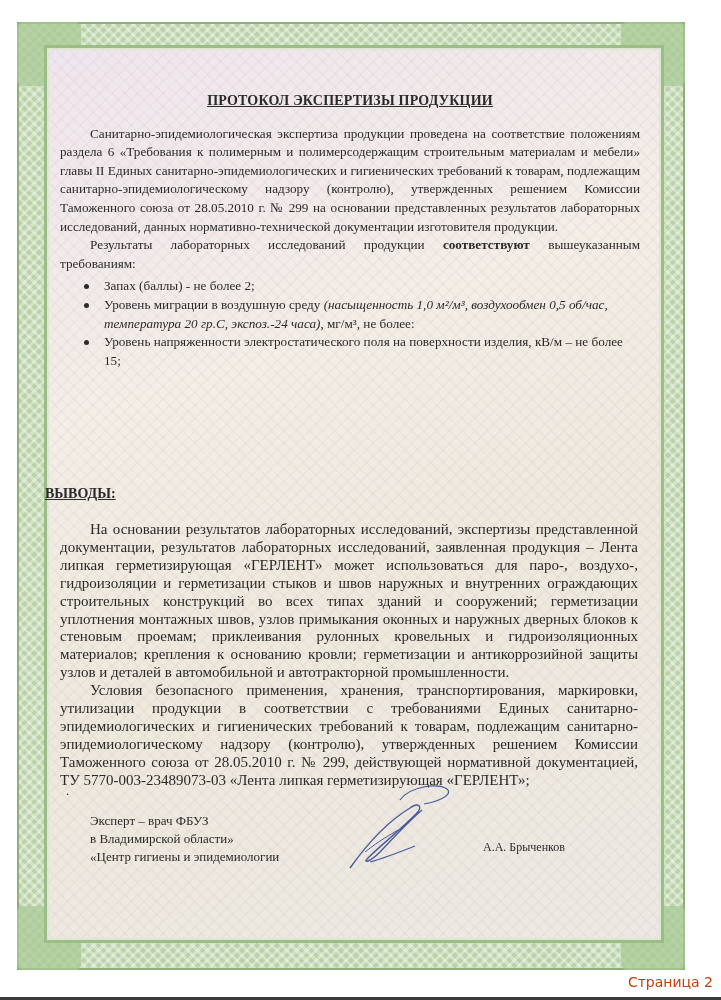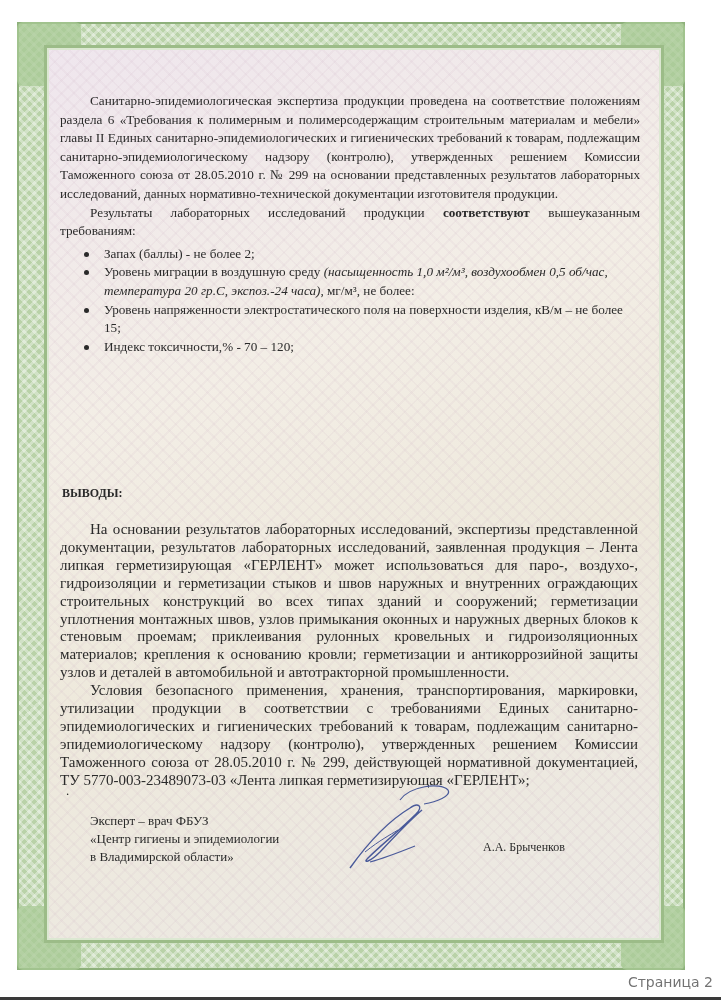--- a/index.html
+++ b/index.html
@@ -47,76 +47,76 @@
   .bold { font-weight:bold; }
   .it { font-style:italic; }
   ul { margin:4px; padding:0 0 0 40px; list-style:none; }
   ul li { position:relative; text-align:left; }
   ul li::before {
     content:""; position:absolute; left:-20px; top:7px; width:5px; height:5px;
     border-radius:50%; background:#2a2a2a;
   }
   .sub { padding-left:20px; text-align:justify; }
   .conclusions {
-    position:absolute; left:62px; top:486px; font-weight:bold;
-    font-size:12px;
+    position:absolute; left:45px; top:486px; font-weight:bold;
+    text-decoration:underline; font-size:14px;
   }
   .content2 {
     position:absolute; left:60px; top:521px; width:578px;
     font-size:15px; line-height:17.9px;
   }
   .dot { position:absolute; left:66px; top:783px; font-size:13px; }
   .sign-left {
     position:absolute; left:90px; top:812px; font-size:13px; line-height:18px;
   }
   .sign-right {
     position:absolute; left:483px; top:840px; font-size:12px;
   }
   .signature { position:absolute; left:340px; top:780px; width:120px; height:95px; }
   .page-label {
     position:absolute; right:8px; top:974px; font-family:"DejaVu Sans", sans-serif;
-    font-size:14px; color:#737373;
+    font-size:14px; color:#c2410c;
   }
   .bottom-line { position:absolute; left:0; top:997px; width:721px; height:3px; background:#3a3a3a; }
 </style>
 </head>
 <body>
 
 <div class="frame-outer"></div>
 <div class="corner c-tl"></div>
 <div class="corner c-tr"></div>
 <div class="corner c-bl"></div>
 <div class="corner c-br"></div>
 <div class="frame-inner"></div>
 
 <div class="content">
+  <div class="title">ПРОТОКОЛ ЭКСПЕРТИЗЫ ПРОДУКЦИИ</div>
   <p class="indent">Санитарно-эпидемиологическая экспертиза продукции проведена на соответствие положениям раздела 6 «Требования к полимерным и полимерсодержащим строительным материалам и мебели» главы II Единых санитарно-эпидемиологических и гигиенических требований к товарам, подлежащим санитарно-эпидемиологическому надзору (контролю), утвержденных решением Комиссии Таможенного союза от 28.05.2010 г. № 299 на основании представленных результатов лабораторных исследований, данных нормативно-технической документации изготовителя продукции.</p>
   <p class="indent"><span>Результаты лабораторных исследований продукции </span><span class="bold">соответствуют</span><span> вышеуказанным требованиям:</span></p>
   <ul>
     <li>Запах (баллы) - не более 2;</li>
     <li><span>Уровень миграции в воздушную среду </span><span class="it">(насыщенность 1,0 м²/м³, воздухообмен 0,5 об/час, температура 20 гр.С, экспоз.-24 часа)</span><span>, мг/м³, не более:</span>
     </li>
     <li>Уровень напряженности электростатического поля на поверхности изделия, кВ/м – не более 15;</li>
-    <li>Индекс токсичности,% - 70 – 120;</li>
   </ul>
 </div>
 
 <div class="conclusions">ВЫВОДЫ:</div>
 
 <div class="content2">
   <p class="indent">На основании результатов лабораторных исследований, экспертизы представленной документации, результатов лабораторных исследований, заявленная продукция – Лента липкая герметизирующая «ГЕРЛЕНТ» может использоваться для паро-, воздухо-, гидроизоляции и герметизации стыков и швов наружных и внутренних ограждающих строительных конструкций во всех типах зданий и сооружений; герметизации уплотнения монтажных швов, узлов примыкания оконных и наружных дверных блоков к стеновым проемам; приклеивания рулонных кровельных и гидроизоляционных материалов; крепления к основанию кровли; герметизации и антикоррозийной защиты узлов и деталей в автомобильной и автотракторной промышленности.</p>
   <p class="indent">Условия безопасного применения, хранения, транспортирования, маркировки, утилизации продукции в соответствии с требованиями Единых санитарно-эпидемиологических и гигиенических требований к товарам, подлежащим санитарно-эпидемиологическому надзору (контролю), утвержденных решением Комиссии Таможенного союза от 28.05.2010 г. № 299, действующей нормативной документацией, ТУ 5770-003-23489073-03 «Лента липкая герметизирующая «ГЕРЛЕНТ»;</p>
 </div>
 
 <div class="dot">.</div>
 
 <div class="sign-left">
   <div>Эксперт – врач ФБУЗ</div>
+  <div>в Владимирской области»</div>
   <div>«Центр гигиены и эпидемиологии</div>
-  <div>в Владимирской области»</div>
 </div>
 
 <svg class="signature" viewBox="0 0 120 95">
   <path d="M10 88 C 30 60, 50 40, 70 28 C 78 22, 84 26, 76 34 C 60 50, 40 66, 28 78 C 22 84, 30 82, 40 72 C 55 56, 70 40, 82 30" fill="none" stroke="#4a5a9a" stroke-width="1.4"></path>
   <path d="M60 20 C 70 6, 100 2, 108 10 C 112 16, 96 22, 84 24" fill="none" stroke="#4a5a9a" stroke-width="1.2"></path>
   <path d="M30 82 C 45 78, 60 72, 75 66" fill="none" stroke="#4a5a9a" stroke-width="1.1"></path>
   <path d="M25 72 C 40 60, 50 55, 58 50" fill="none" stroke="#4a5a9a" stroke-width="1"></path>
 </svg>
 
 <div class="sign-right">А.А. Брыченков</div>

